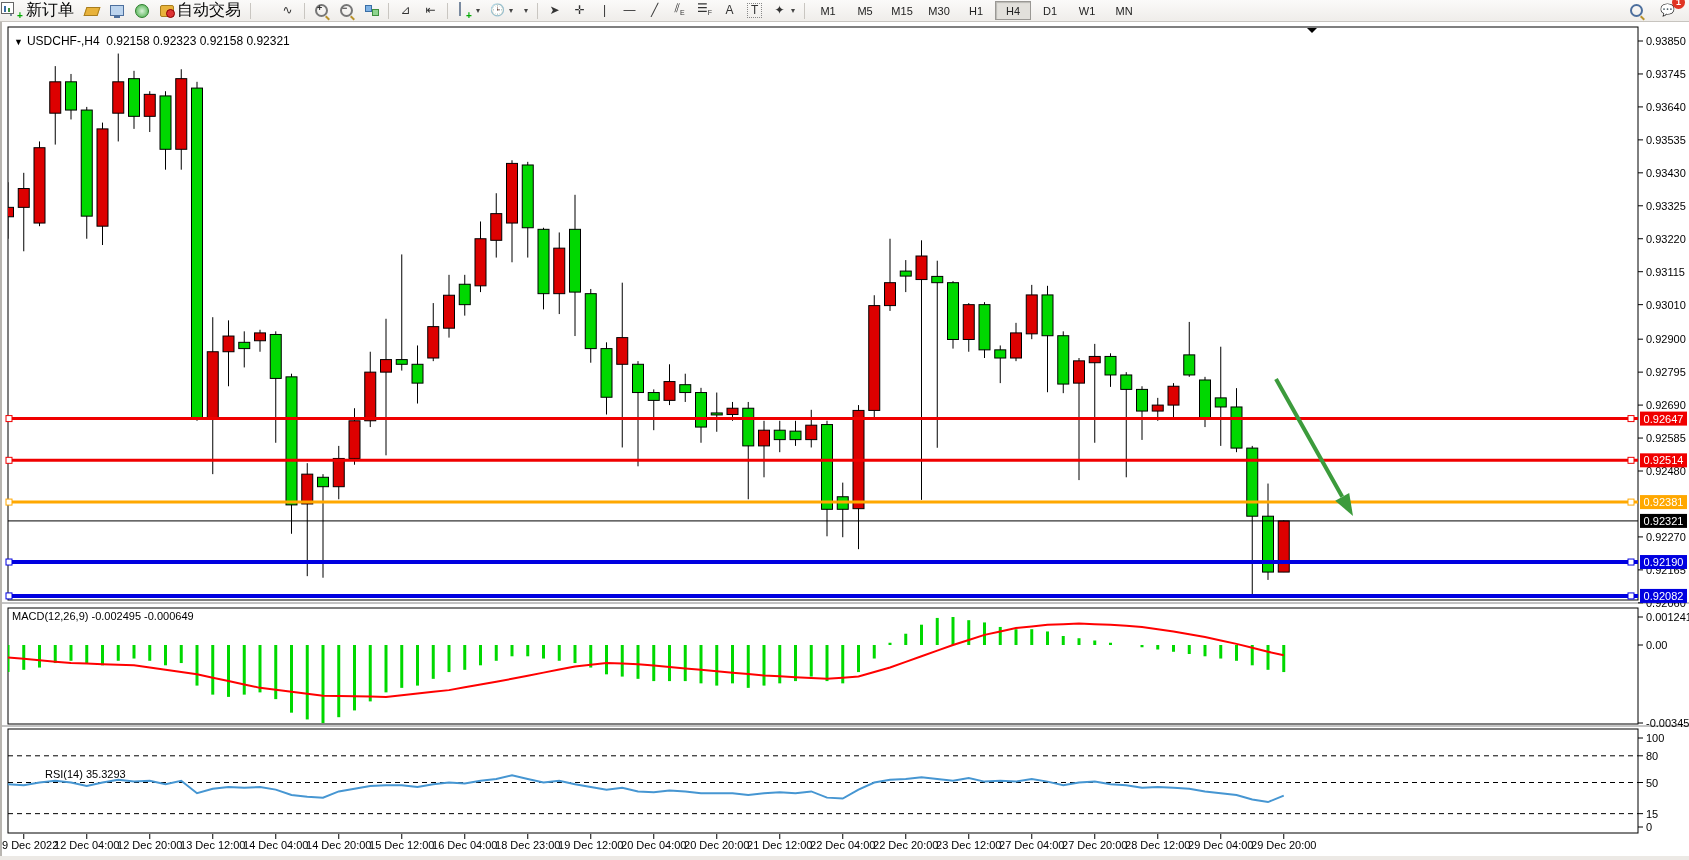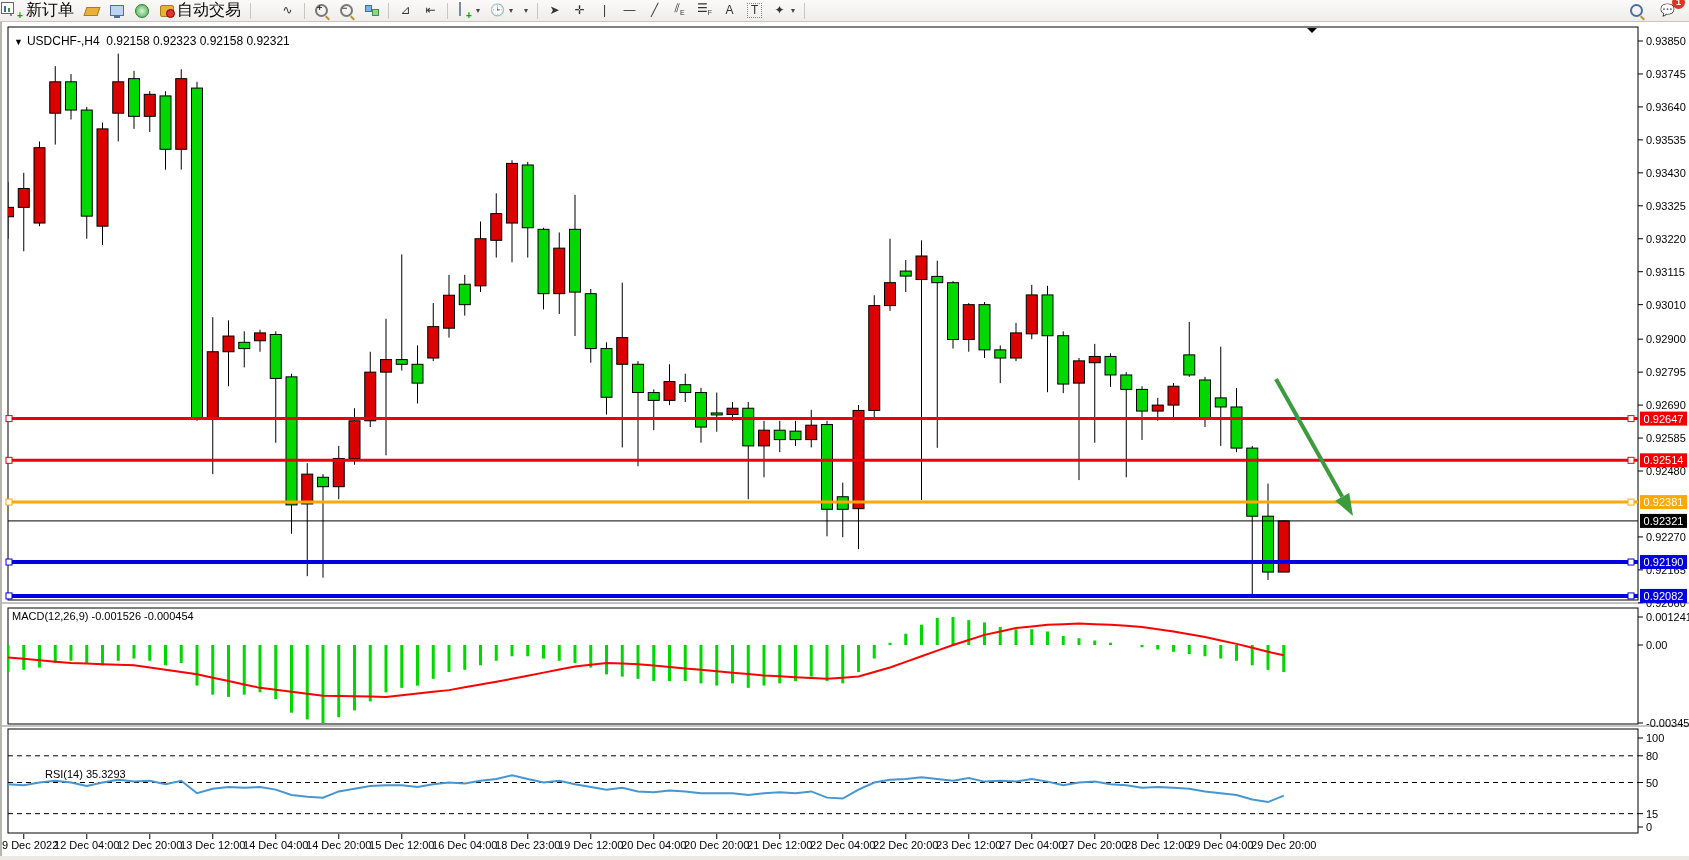--- a/index.html
+++ b/index.html
@@ -163,38 +163,49 @@
         <span class="glyph">A</span>
       </div>
     <div class="tb-btn">
         <span class="glyph" style="border:1px dotted #888;width:13px;line-height:13px;">T</span>
       </div>
     <div class="tb-btn">
         <span class="glyph">✦</span>
         <span class="caret">▾</span>
       </div>
     <div class="tb-sep"></div>
+    <div id="tf-row" style="display:flex;align-items:center;gap:1px;">
+      <div class="tf-btn">M1</div>
+      <div class="tf-btn">M5</div>
+      <div class="tf-btn">M15</div>
+      <div class="tf-btn">M30</div>
+      <div class="tf-btn">H1</div>
+      <div class="tf-btn active">H4</div>
+      <div class="tf-btn">D1</div>
+      <div class="tf-btn">W1</div>
+      <div class="tf-btn">MN</div>
+    </div>
     <div class="tb-right">
       <div class="tb-btn">
           <span class="icon15">
             <span class="i-zoom" style="border-color:#4d6f9d"></span>
           </span>
         </div>
       <div class="tb-btn" style="position:relative;">
         <span class="glyph" style="color:#9aa7b8">💬</span>
         <span class="badge">1</span>
       </div>
     </div>
   </div>
 
   <div class="win-edge"></div>
   <div class="win-bottom"></div>
 
   <div class="ovl" id="chart-title"><span class="tri">▼</span><span>USDCHF-,H4</span><span>&nbsp;&nbsp;</span><span>0.92158 0.92323 0.92158 0.92321</span></div>
-  <div class="ovl" id="macd-label">MACD(12,26,9) -0.001526 -0.000454</div>
+  <div class="ovl" id="macd-label">MACD(12,26,9) -0.002495 -0.000649</div>
   <div class="ovl" id="rsi-label">RSI(14) 35.3293</div>
 
   <svg id="chart" width="1689" height="860">
       <defs>
         <clipPath id="clipMain">
           <rect x="8" y="27" width="1630" height="573"></rect>
         </clipPath>
         <clipPath id="clipMacd">
           <rect x="8" y="608" width="1630" height="116"></rect>
         </clipPath>

